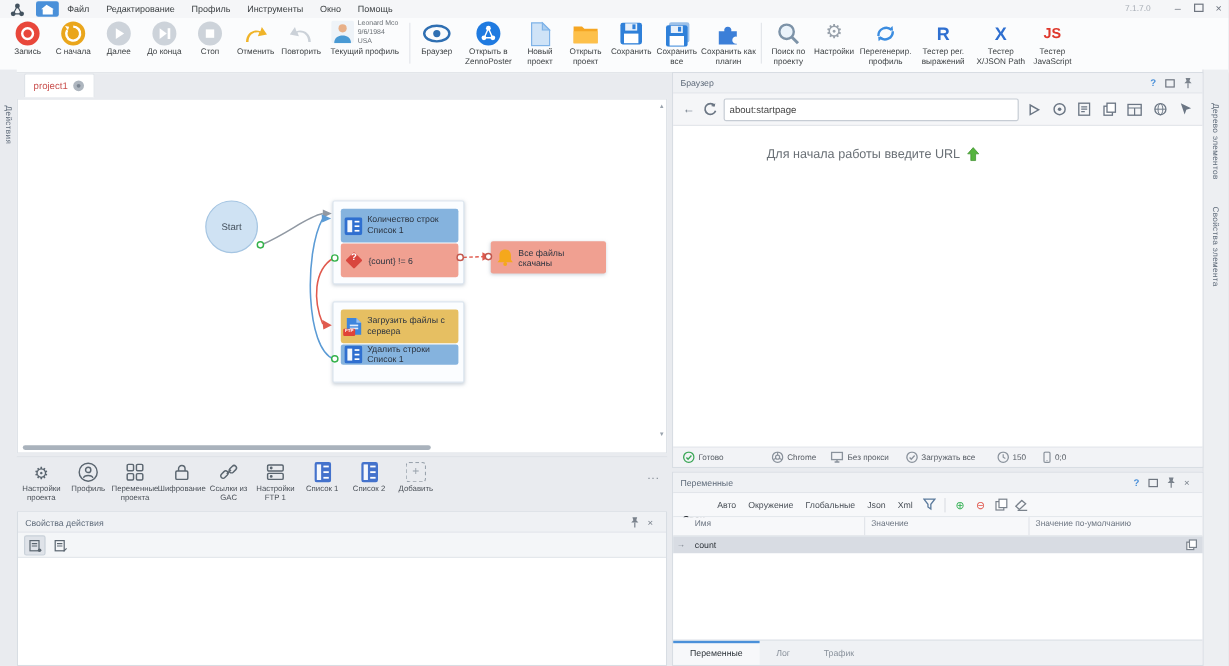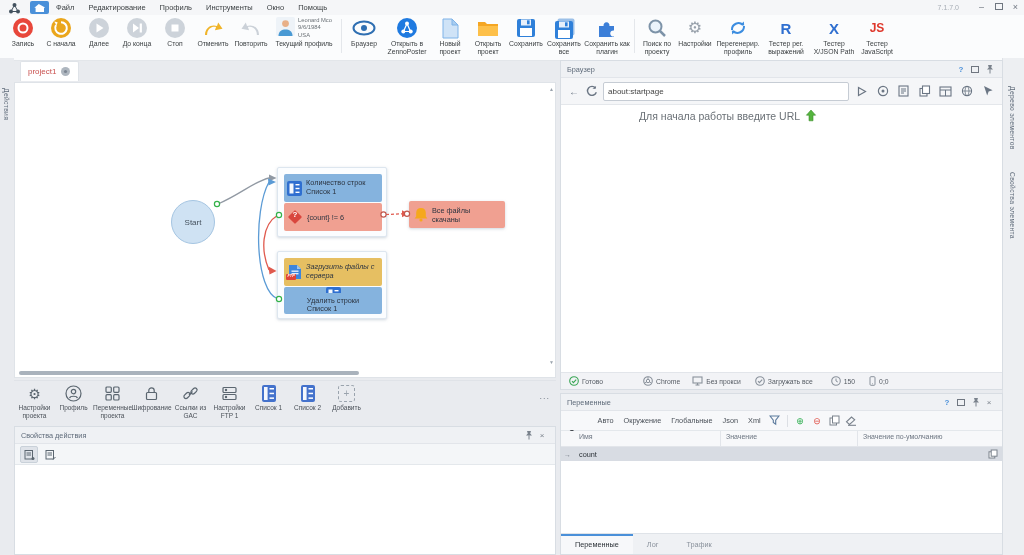--- a/index.html
+++ b/index.html
@@ -31,21 +31,21 @@
   
   .strip{position:absolute;top:58px;bottom:0;background:#e9ebef;}
   .strip.l{left:0;width:14px;}
   .strip.r{right:0;width:21px;border-left:1px solid #dfe2e7;background:#edeff2;}
   .vtext{writing-mode:vertical-rl;font-size:6.8px;color:#5f6b7a;letter-spacing:.3px;}
   
   .ptabs{position:absolute;top:60px;left:14px;width:542px;height:22px;display:flex;align-items:center;}
   .ptab{height:19px;background:#fff;border:1px solid #dfe3e8;border-bottom:none;border-radius:2px 2px 0 0;margin-left:6px;display:flex;align-items:center;gap:4px;padding:0 7px;font-size:8px;color:#c9504e;}
   .canvas{position:absolute;top:82px;left:14px;width:542px;height:296px;background:#fff;border:1px solid #dfe3e8;box-sizing:border-box;}
   .wires{position:absolute;left:0;top:0;z-index:3;pointer-events:none;}
-  .node{position:absolute;left:156px;top:117px;width:44px;height:44px;border-radius:50%;background:#cfe2f3;border:1px solid #a5c5e2;display:flex;align-items:center;justify-content:center;font-size:8px;color:#44505c;z-index:2;box-sizing:border-box;}
+  .node{position:absolute;left:156px;top:84px;width:44px;height:44px;border-radius:50%;background:#cfe2f3;border:1px solid #a5c5e2;display:flex;align-items:center;justify-content:center;font-size:8px;color:#44505c;z-index:2;box-sizing:border-box;}
   .grp{position:absolute;background:#fbfdff;border:1px solid #dde6ef;border-radius:2px;box-shadow:0 1px 3px rgba(120,140,160,.35);z-index:2;box-sizing:border-box;padding-left:28px;}
   .blk{position:absolute;left:6px;width:98px;height:28px;border-radius:2px;display:flex;align-items:center;gap:4px;padding:0 3px;box-sizing:border-box;font-size:7.3px;color:#2c3440;}
   .blk.blue{background:#85b3de;}
   .blk.sal{background:#f0a091;}
   .blk.yel{background:#e6bf62;}
   .bt{display:flex;flex-direction:column;line-height:1.2;}
   .bell{position:absolute;left:394px;top:118px;width:96px;height:27px;background:#f0a091;border-radius:2px;box-shadow:0 1px 3px rgba(120,140,160,.35);display:flex;align-items:center;gap:4px;padding:0 5px;font-size:7.3px;color:#2c3440;z-index:2;box-sizing:border-box;}
   .diam{position:relative;width:16px;height:16px;flex:0 0 16px;}
   .diam .sq{position:absolute;left:3px;top:3px;width:10px;height:10px;background:#d9463e;transform:rotate(45deg);border-radius:1px;}
   .diam span{position:absolute;left:0;top:1px;width:16px;text-align:center;font-size:8px;font-weight:bold;color:#fff;}
@@ -74,21 +74,21 @@
   
   .br{top:60px;left:560px;width:443px;height:330px;background:#f5f6f8;}
   .brtabs{height:18px;background:#e9ebef;display:flex;align-items:flex-end;flex:0 0 18px;}
   .brtab{height:16px;background:#fff;border:1px solid #dfe3e8;border-bottom:none;display:flex;align-items:center;gap:4px;padding:0 8px;font-size:7.3px;color:#3c4043;margin-left:4px;}
   .brtabs .dd{margin-left:auto;margin-right:6px;color:#7a828c;font-size:7px;align-self:center;}
   .urlrow{height:26px;background:#f5f6f8;border-bottom:1px solid #e4e7eb;display:flex;align-items:center;gap:4px;padding:0 6px;flex:0 0 26px;}
   .navic{width:14px;text-align:center;color:#6b7684;font-size:10px;display:flex;align-items:center;justify-content:center;}
   .urlin{flex:1;height:17px;border:1px solid #c6ccd4;border-radius:2px;background:#fff;font-size:8px;color:#444;padding:0 4px;font-family:"Liberation Sans",sans-serif;outline:none;}
   .bico{width:17px;height:17px;display:flex;align-items:center;justify-content:center;}
   .bcontent{flex:1;background:#fff;position:relative;}
-  .bmsg{position:absolute;left:78px;top:4px;display:flex;align-items:center;gap:5px;font-size:10.5px;color:#6a7076;}
+  .bmsg{position:absolute;left:78px;top:17px;display:flex;align-items:center;gap:5px;font-size:10.5px;color:#6a7076;}
   .bstat{height:16px;background:#f2f3f6;border-top:1px solid #e2e5ea;display:flex;align-items:center;font-size:6.8px;color:#555b63;flex:0 0 16px;padding:0 8px;}
   .sit{display:flex;align-items:center;gap:3px;}
   
   .vars{top:393px;left:560px;width:443px;height:162px;background:#f7f8fa;}
   .vtabs{height:19px;background:#f7f8fa;border-bottom:1px solid #e4e8ec;display:flex;align-items:center;padding:0 4px;gap:2px;flex:0 0 19px;}
   .vt{font-size:7.3px;color:#4a5058;padding:0 4px;}
   .vt.sel{font-weight:bold;color:#1f242a;margin-top:23px;}
   .vtico{width:15px;display:flex;align-items:center;justify-content:center;font-size:9px;}
   .vsep{width:1px;height:12px;background:#dcdfe4;margin:0 3px;}
   .grn{color:#2eae4f;}
@@ -386,36 +386,36 @@
 
     <div class="bell">
       <svg width="14" height="15">
           <path d="M7 1c3 0 4.8 2 4.8 4.8v3.7l1.6 2H.6l1.6-2V5.8C2.2 3 4 1 7 1z" fill="#f5a81c"></path>
           <circle cx="7" cy="13" r="1.6" fill="#f5a81c"></circle>
         </svg>
       <span>Все файлы скачаны</span>
     </div>
 
     <div class="grp" style="left:262px;top:168px;width:110px;height:68px;">
-      <div class="blk yel" style="top:6px;font-style:italic;">
+      <div class="blk yel" style="top:6px;">
         <span class="ftpic">
           <svg width="15" height="16">
               <path d="M2 1h8l4 4v10H2z" fill="#3d85dd"></path>
               <path d="M10 1l4 4h-4z" fill="#9cc3ee"></path>
               <rect x="4.5" y="6.5" width="7" height="1.4" fill="#fff" opacity=".85"></rect>
               <rect x="4.5" y="9" width="7" height="1.4" fill="#fff" opacity=".85"></rect>
             </svg>
           <span class="tag">FTP</span>
         </span>
         <span class="bt">
             <span>Загрузить файлы с</span>
             <span>сервера</span>
           </span>
       </div>
-      <div class="blk blue" style="top:35px;height:27px;flex-direction:column;">
+      <div class="blk blue" style="top:35px;height:17px;">
         <svg width="15" height="15">
             <rect width="15" height="15" rx="2" fill="#2f6fd0"></rect>
             <rect x="2.5" y="2.5" width="4" height="10" fill="#fff" opacity=".95"></rect>
             <rect x="8.5" y="3" width="4" height="1.4" fill="#fff"></rect>
             <rect x="8.5" y="6.8" width="4" height="1.4" fill="#fff"></rect>
             <rect x="8.5" y="10.6" width="4" height="1.4" fill="#fff"></rect>
           </svg>
         <span class="bt">
             <span>Удалить строки</span>
             <span>Список 1</span>

